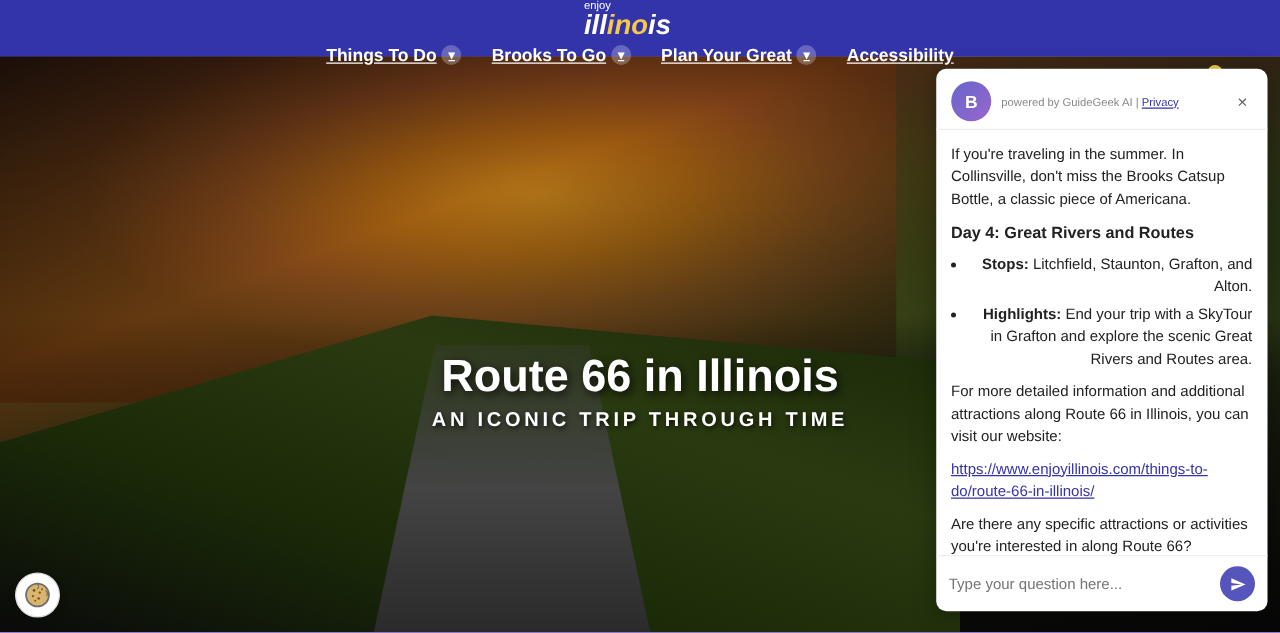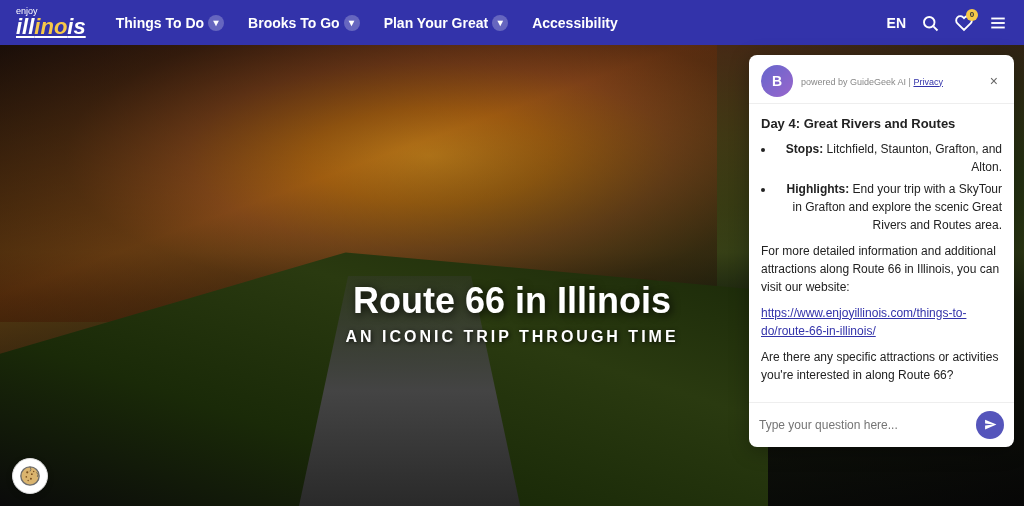--- a/index.html
+++ b/index.html
@@ -7,57 +7,58 @@
 
     
     .navbar {
       background-color: #3333aa;
       height: 45px;
       display: flex;
       align-items: center;
       padding: 0 16px;
       position: relative;
       z-index: 10;
+      flex-direction: column;
     }
     .nav-logo {
       display: flex;
       align-items: center;
       margin-right: 20px;
     }
     .nav-logo-enjoy {
       font-size: 9px;
       color: #fff;
       line-height: 1;
       display: block;
     }
     .nav-logo-illinois {
       font-size: 22px;
       font-weight: bold;
       color: #fff;
       font-style: italic;
       line-height: 1;
-      text-decoration: underline;
     }
     .nav-logo-illinois span { color: #f7c948; }
     .nav-items {
       display: flex;
       align-items: center;
       gap: 4px;
       flex: 1;
     }
     .nav-item {
       color: #fff;
       font-size: 14px;
       font-weight: 600;
       display: flex;
       align-items: center;
       gap: 4px;
       padding: 4px 10px;
       cursor: pointer;
       white-space: nowrap;
+      text-decoration: underline;
     }
     .nav-item .chevron {
       font-size: 10px;
       background: rgba(255,255,255,0.25);
       border-radius: 50%;
       width: 16px;
       height: 16px;
       display: flex;
       align-items: center;
       justify-content: center;
@@ -392,20 +393,21 @@
     <div class="chat-header-info">
       <div class="chat-powered">
         <span>powered by GuideGeek AI |</span>
         <a href="#">Privacy</a>
       </div>
     </div>
     <div class="chat-close">×</div>
   </div>
 
   <div class="chat-body">
+    <p>If you're traveling in the summer. In Collinsville, don't miss the Brooks Catsup Bottle, a classic piece of Americana.</p>
 
     <h4>Day 4: Great Rivers and Routes</h4>
     <ul>
       <li>
         <strong>Stops:</strong>
         <span>Litchfield, Staunton, Grafton, and Alton.</span>
       </li>
       <li>
         <strong>Highlights:</strong>
         <span>End your trip with a SkyTour in Grafton and explore the scenic Great Rivers and Routes area.</span>

